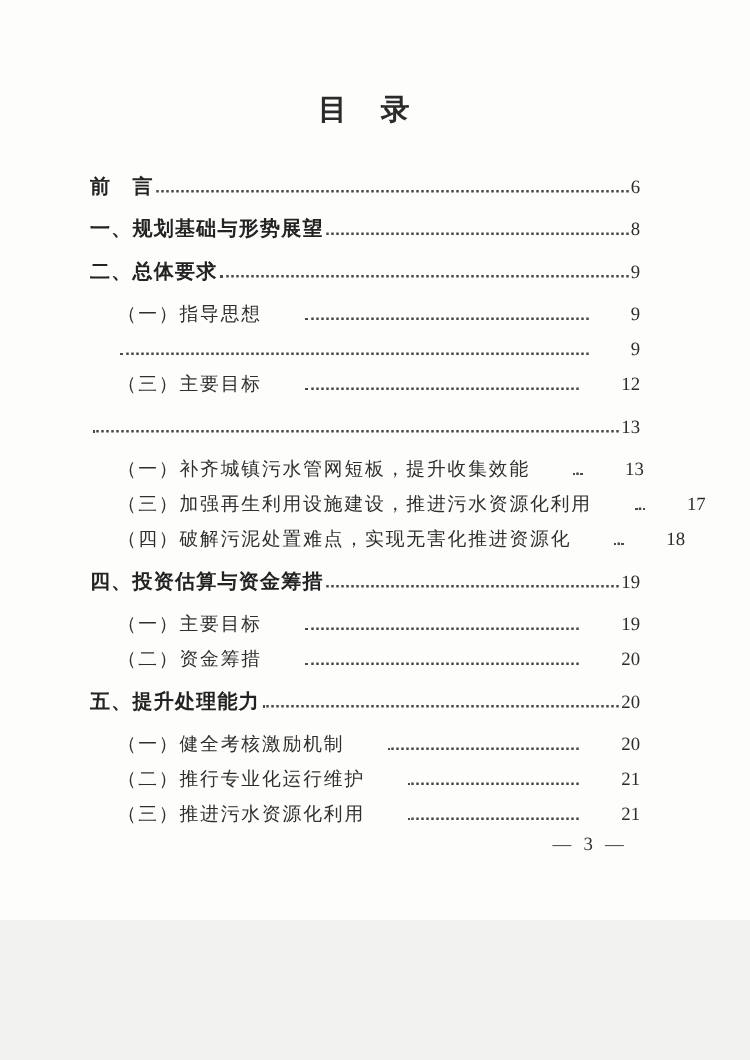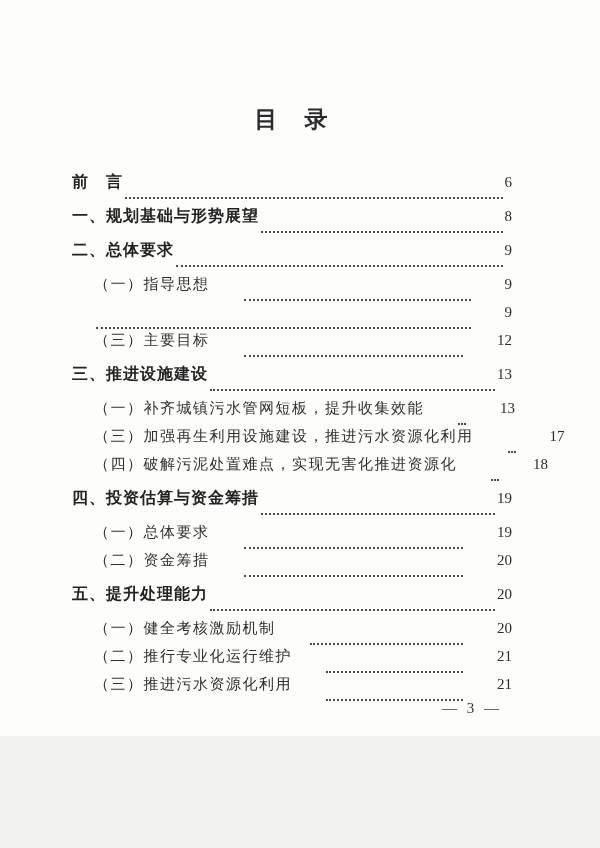--- a/index.html
+++ b/index.html
@@ -7,41 +7,41 @@
     padding: 0;
     background: #f2f2f0;
   }
   .page {
     position: relative;
     box-sizing: border-box;
     width: 600px;
     height: 736px;
     margin: 0;
     background: #fdfdfb;
-    padding: 104px 88px 0 72px;
+    padding: 72px 88px 0 72px;
     font-family: "Liberation Sans", sans-serif;
     color: #2a2a2a;
     overflow: hidden;
   }
   .title {
     margin: 0;
     text-align: center;
     font-size: 23px;
     font-weight: 700;
     letter-spacing: 2px;
     color: #2b2b2b;
     line-height: 30px;
     font-family: "Liberation Sans", sans-serif;
   }
   .toc {
     margin-top: 34px;
   }
   .toc-row {
     display: flex;
-    align-items: flex-end;
+    align-items: center;
     height: 28px;
     line-height: 28px;
     white-space: nowrap;
   }
   .toc-row.level-1 {
     margin: 6px 0;
     font-weight: 700;
     font-size: 16px;
     letter-spacing: 1px;
     color: #232323;
@@ -128,21 +128,20 @@
     <span class="toc-page">9</span>
   </div>
 
   <div class="toc-row level-2">
     <span class="toc-label">（三）主要目标</span>
     <span class="leader"></span>
     <span class="toc-page">12</span>
   </div>
 
   <div class="toc-row level-1">
-    <span class="toc-label">三、推进设施建设</span>
     <span class="leader"></span>
     <span class="toc-page">13</span>
   </div>
 
   <div class="toc-row level-2">
     <span class="toc-label">（一）补齐城镇污水管网短板，提升收集效能</span>
     <span class="leader"></span>
     <span class="toc-page">13</span>
   </div>
 
@@ -159,21 +158,21 @@
     <span class="toc-page">18</span>
   </div>
 
   <div class="toc-row level-1">
     <span class="toc-label">四、投资估算与资金筹措</span>
     <span class="leader"></span>
     <span class="toc-page">19</span>
   </div>
 
   <div class="toc-row level-2">
-    <span class="toc-label">（一）总体要求</span>
+    <span class="toc-label">（一）主要目标</span>
     <span class="leader"></span>
     <span class="toc-page">19</span>
   </div>
 
   <div class="toc-row level-2">
     <span class="toc-label">（二）资金筹措</span>
     <span class="leader"></span>
     <span class="toc-page">20</span>
   </div>
 

